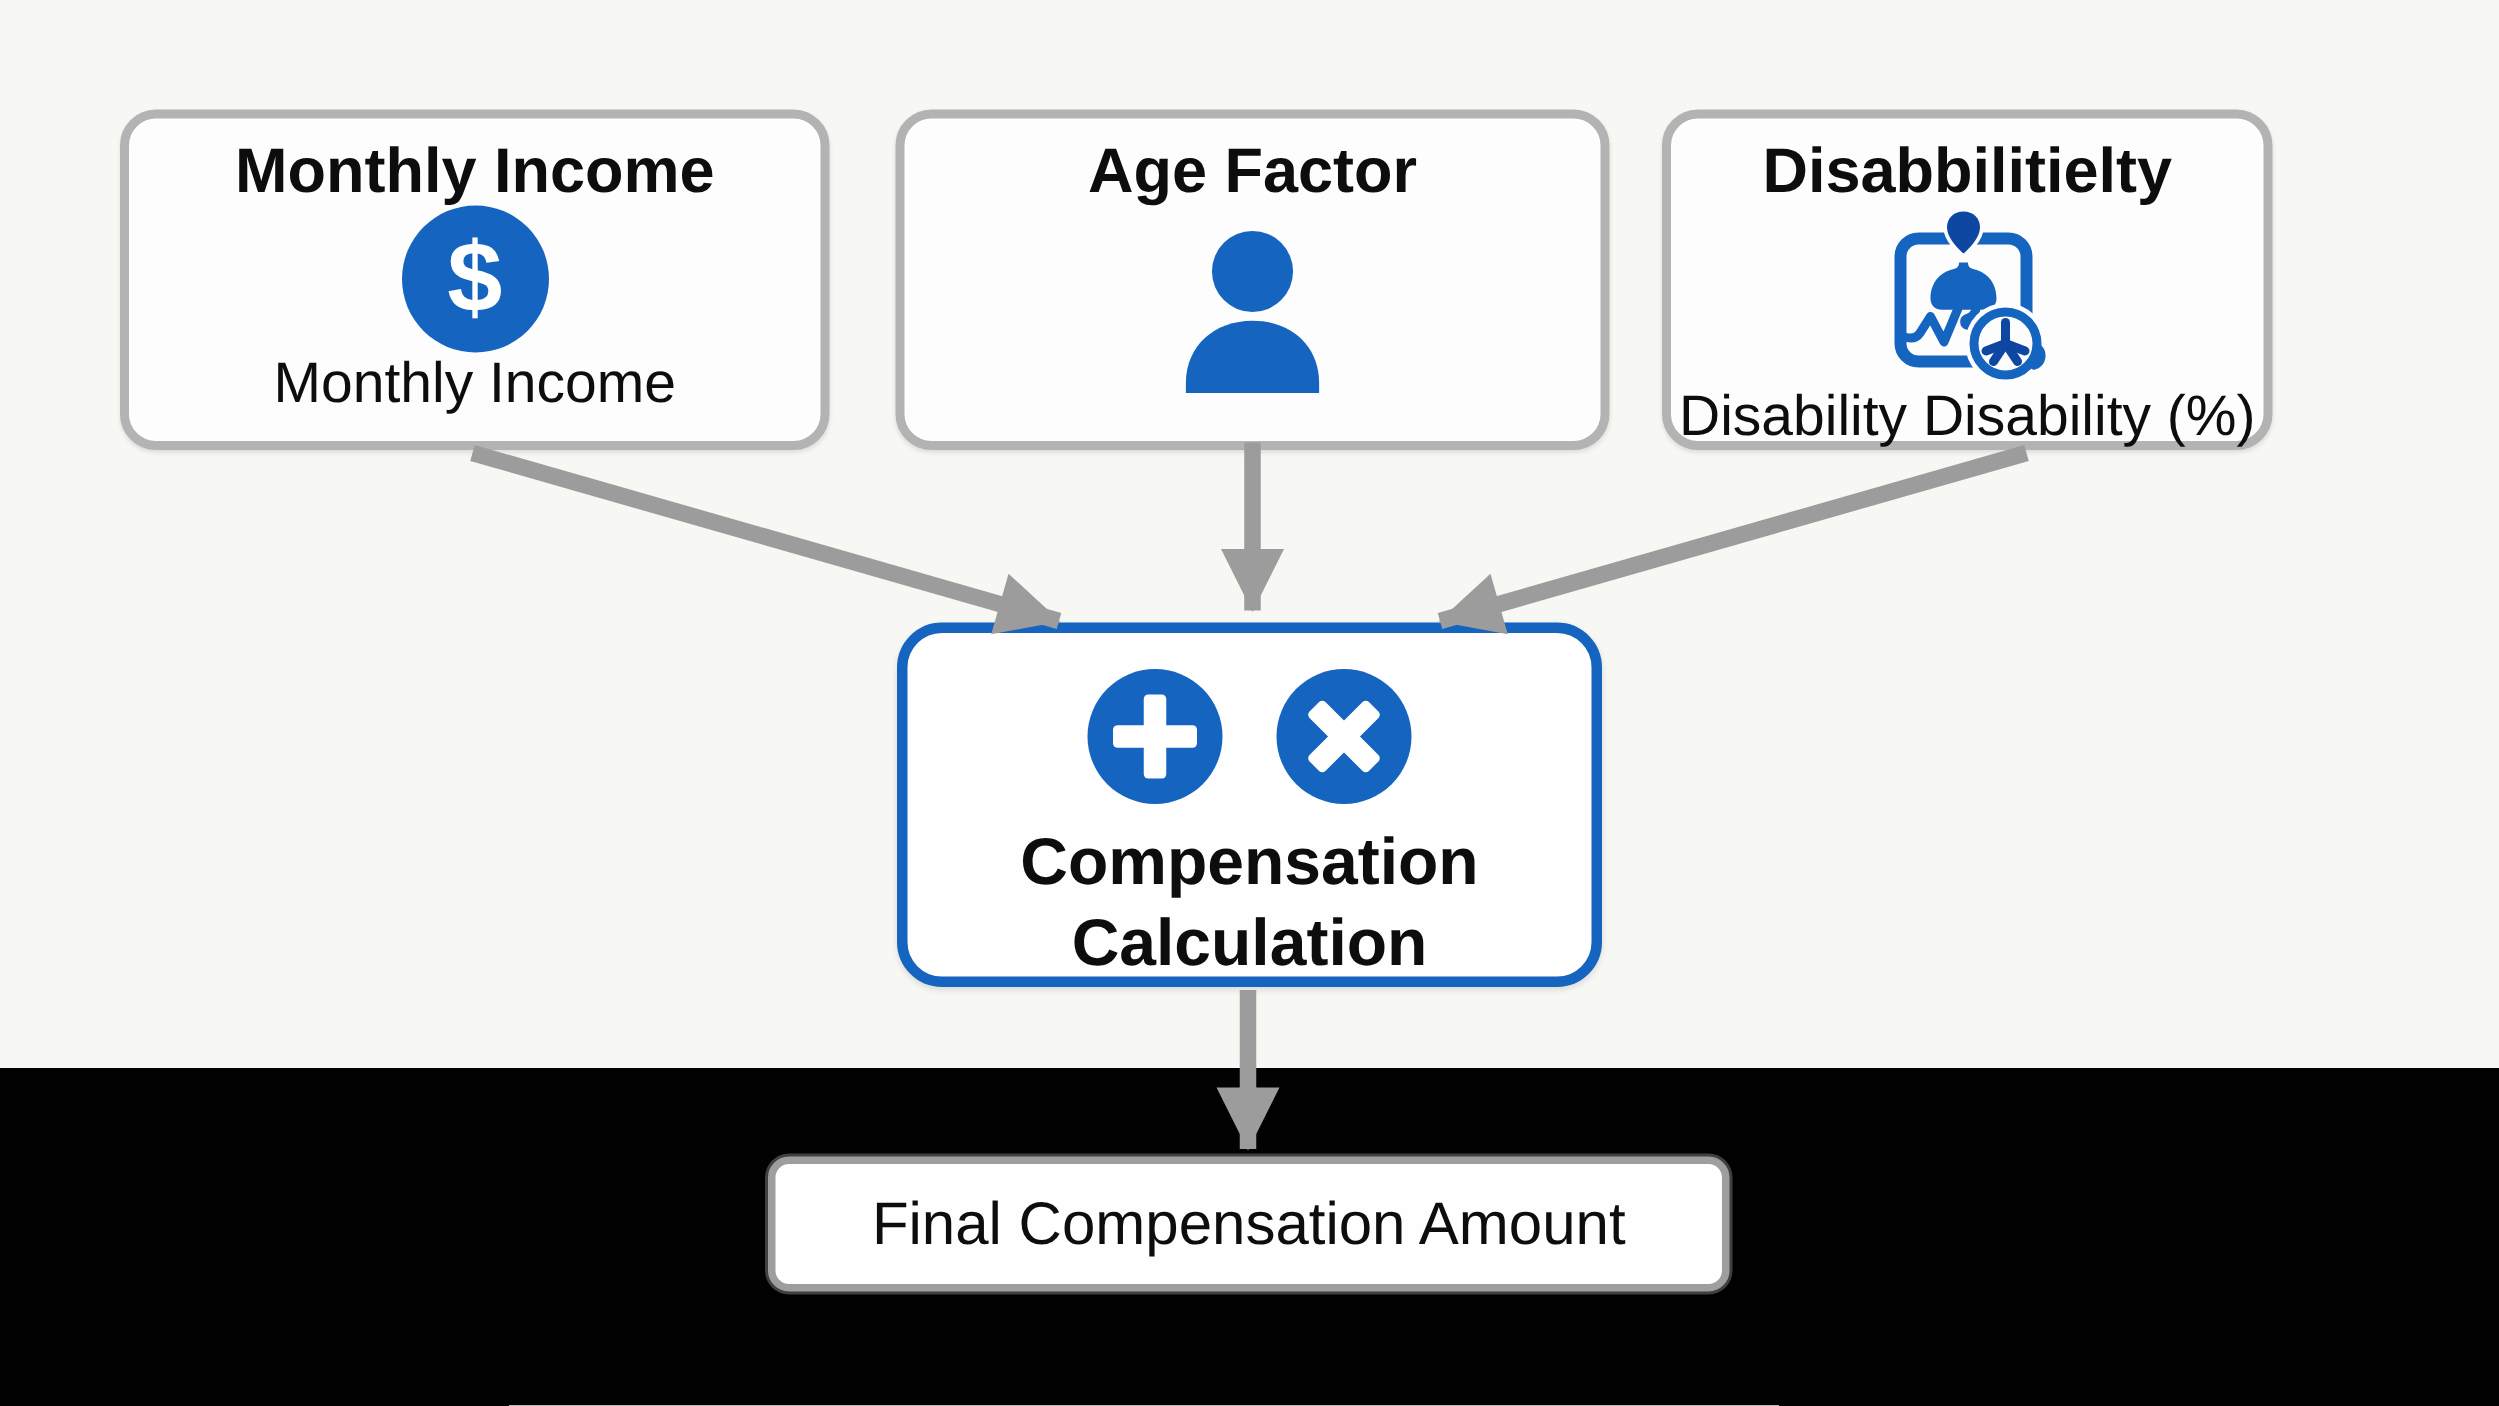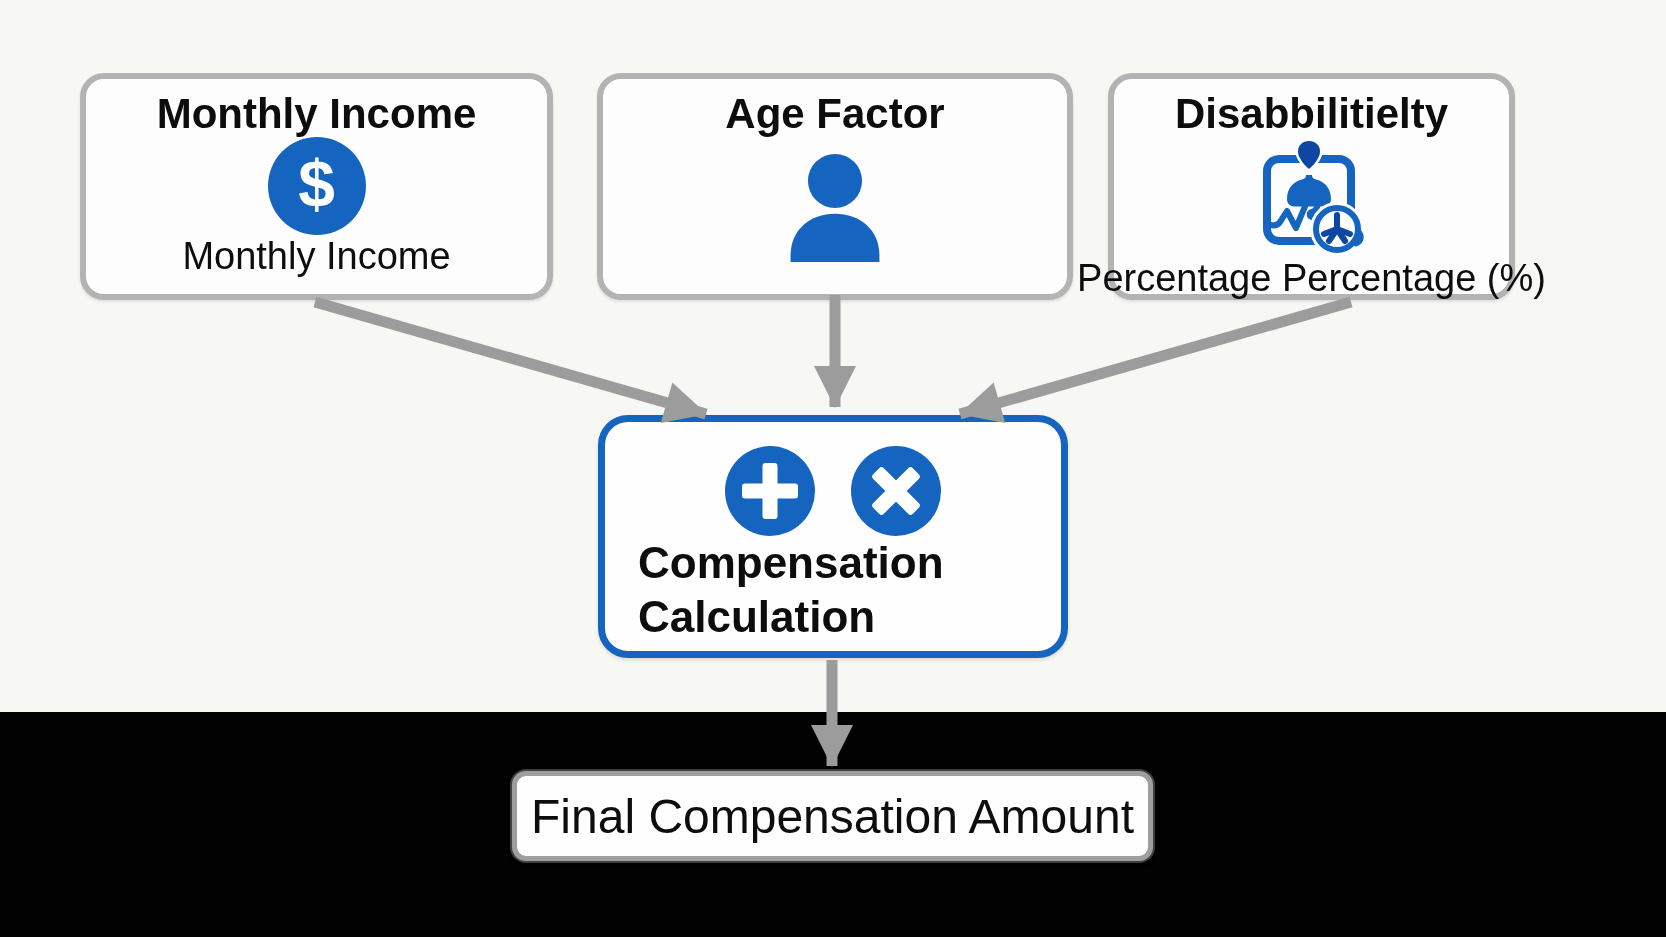--- a/index.html
+++ b/index.html
@@ -54,31 +54,31 @@
     padding-top:24px;
     align-items:center;
   }
   .op-row { display:flex; gap:36px; }
   .op-circle { position:relative; width:90px; height:90px; border-radius:50%; background: var(--accent-blue); }
   .op-circle .bar { position:absolute; left:50%; top:50%; width:56px; height:15px; background:#fff; border-radius:3px; }
   .plus .bar.h { transform:translate(-50%,-50%); }
   .plus .bar.v { transform:translate(-50%,-50%) rotate(90deg); }
   .mult .bar.d1 { transform:translate(-50%,-50%) rotate(45deg); }
   .mult .bar.d2 { transform:translate(-50%,-50%) rotate(-45deg); }
-  .process-title { width:390px; font-size:44px; font-weight:bold; text-align:left; line-height:1.22; }
+  .process-title { margin-top:12px; width:390px; font-size:44px; font-weight:bold; text-align:center; line-height:1.22; }
 
   .output-box {
     left:512px; top:771px; width:641px; height:90px;
     border:5px solid #9e9e9e;
     border-radius:14px;
     background:#fefefe;
     box-shadow: 0 0 0 2px rgba(255,255,255,0.25), 0 3px 4px rgba(0,0,0,0.5);
     align-items:center; justify-content:center;
   }
-  .output-label { font-size:48px; text-align:left; white-space:nowrap; }
+  .output-label { font-size:40px; text-align:left; white-space:nowrap; }
 
   .arrows { position:absolute; left:0; top:0; width:1666px; height:937px; z-index:5; pointer-events:none; }
 </style>
 </head>
 <body>
 
 <div class="stage">
 
   <div class="bottom-band"></div>
 
@@ -116,21 +116,21 @@
         <g stroke="#0d47a1" stroke-width="6" stroke-linecap="round">
           <line x1="86" y1="92" x2="86" y2="78"></line>
           <line x1="86" y1="92" x2="99" y2="97"></line>
           <line x1="86" y1="92" x2="94" y2="104"></line>
           <line x1="86" y1="92" x2="78" y2="104"></line>
           <line x1="86" y1="92" x2="73" y2="97"></line>
         </g>
         <path d="M107,94 c5,4 4,11 -2,13" fill="none" stroke="#1565c0" stroke-width="5" stroke-linecap="round"></path>
       </svg>
     </div>
-    <div class="node-sub">Percentage Percentage (%)</div>
+    <div class="node-sub">Disability Disability (%)</div>
   </div>
 
   <div class="node process-box">
     <div class="op-row">
       <div class="op-circle plus">
         <div class="bar h"></div>
         <div class="bar v"></div>
       </div>
       <div class="op-circle mult">
         <div class="bar d1"></div>

